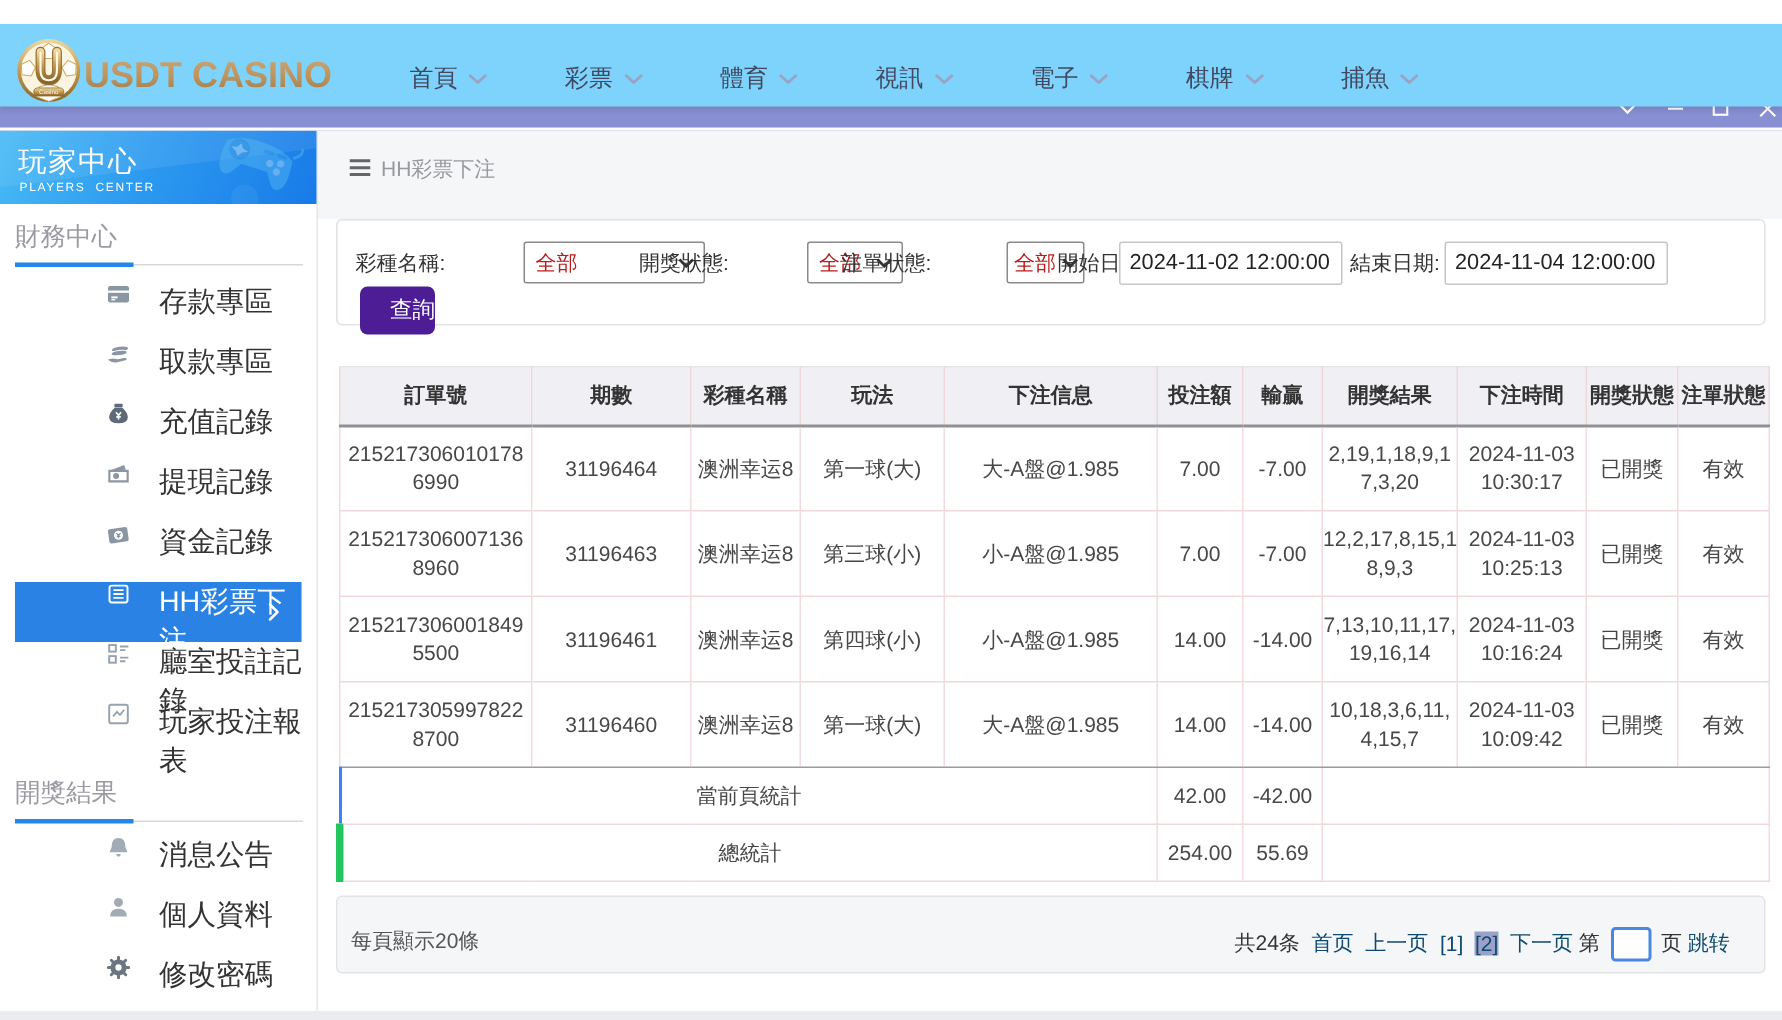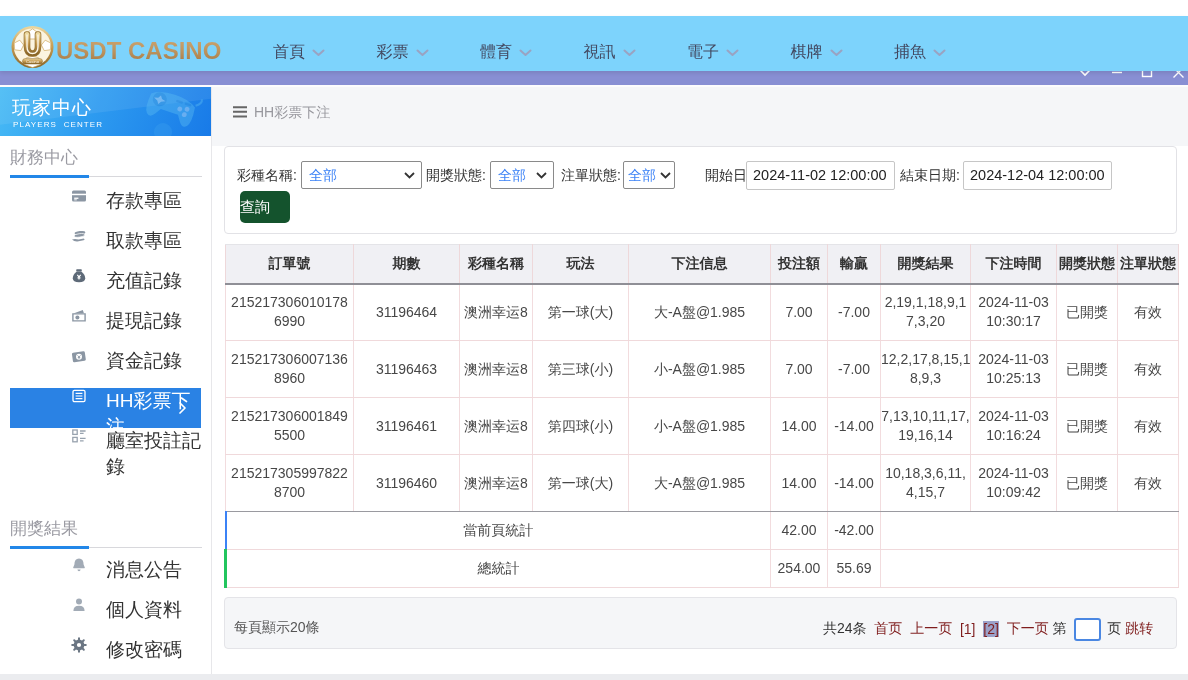--- a/index.html
+++ b/index.html
@@ -26,39 +26,39 @@
 .sb-line i { position:absolute; left:0; top:-1px; width:79px; height:3px; background:#2287e8; display:block; }
 .mi { position:absolute; left:0; width:212px; height:40px; display:flex; align-items:flex-start; color:#333; font-size:19px;padding-left:44px; }
 .mi .ic { width:16px; height:16px; margin-left:27px; margin-right:19px; flex:none; }
 .mi.cur { left:10px; width:191px; background:#2a82e4; color:#fff; }
 .mi.cur .ic { margin-left:17px; }
 .mi.cur .arr { position:absolute; right:15px; top:14px; }
 
 .main { position:absolute; left:212px; top:87px; width:976px; height:587px; background:#fff; }
 .crumb { position:absolute; left:0; top:0; width:976px; height:59px; background:#f5f6f8; }
 
-.fil { position:absolute; left:12px; top:59px; width:953px; height:88px; background:#fff; border:1px solid #e2e2e6; border-radius:4px; }
+.fil { position:absolute; left:12px; top:59px; width:953px; height:71px; background:#fff; border:1px solid #e2e2e6; border-radius:4px; }
 .fil .lb { position:absolute; top:14px; height:28px; line-height:28px; font-size:14px; color:#333; }
-.sel { position:absolute; top:14px; height:28px; border:1px solid #8a8a8a; border-radius:2px; background:#fff; font-size:14px; color:#3b82f6; line-height:26px; padding-left:7px; }
+.sel { position:absolute; top:14px; height:28px; border:1px solid #8a8a8a; border-radius:2px; background:#fff; font-size:14px; color:#b91c1c; line-height:26px; padding-left:7px;margin-left:48px; }
 .sel svg { position:absolute; right:6px; top:10px; }
 .inp { position:absolute; top:14px; height:29px; border:1px solid #c6c6c6; border-radius:2px; background:#fff; font-size:14.5px; color:#222; line-height:27px; padding-left:6px; }
-.btn { position:absolute; left:15px; top:44px; width:50px; height:32px; background:#14532d; color:#fff; font-size:15px; text-align:left; line-height:32px; border-radius:5px; }
+.btn { position:absolute; left:15px; top:44px; width:50px; height:32px; background:#4c1d95; color:#fff; font-size:15px; text-align:right; line-height:32px; border-radius:5px; }
 
 table.tb { position:absolute; left:12px; top:157px; width:953px; border-collapse:collapse; table-layout:fixed; }
 .tb th { height:39px; background:#f0f0f4; font-size:14px; color:#333; font-weight:bold; border-top:1px solid #e4e4e8; border-right:1px solid #eed8da; border-bottom:2px solid #8f8f96; text-align:center; padding:0; }
 .tb th:first-child { border-left:1px solid #eed8da;margin-left:19px; }
 .tb td { height:57px; background:#fff; font-size:14px; color:#474747; text-align:center; border-right:1px solid #f2dcde; border-bottom:1px solid #f0d9db; padding:0; line-height:19px; }
 .tb td:first-child { border-left:1px solid #f2dcde; }
 .tb tr.r4 td { border-bottom:1px solid #9a9aa0; }
 .tb tr.sum td { height:38px; }
 
 .pager { position:absolute; left:12px; top:510px; width:953px; height:52px; background:#f5f6f8; border:1px solid #e4e4e8; border-radius:4px; }
 .pager .l { position:absolute; left:9px; top:0; height:59px; line-height:59px; font-size:14px; color:#555; }
 .pager .r { position:absolute; left:598px; top:10px; height:42px; display:flex; align-items:center; font-size:14px; color:#333; }
-.pager a { color:#7f1d1d; text-decoration:none; }
+.pager a { color:#0c4a6e; text-decoration:none; }
 .pgin { width:27px; height:23px; border:2px solid #4a87e2; border-radius:3px; background:#fff; display:inline-block; margin:0 2px 0 4px; }
 .strip { position:absolute; left:0; top:674px; width:1188px; height:6px; background:#ebecef; z-index:6; }
 </style>
 </head>
 <body>
 
 <div class="top">
   <svg class="logo-coin" width="43" height="46" viewBox="0 0 43 46">
     <defs>
       <linearGradient id="gold" x1="0" y1="0" x2="0" y2="1">
@@ -197,20 +197,26 @@
         <path d="M1 1 L6 6 L1 11" fill="none" stroke="#fff" stroke-width="1.7" stroke-linecap="round" stroke-linejoin="round"></path>
       </svg></div>
   <div class="mi" style="top:341px"><svg class="ic" viewBox="0 0 16 16">
         <g fill="none" stroke="#98a2ae" stroke-width="1.3">
           <rect x="1.8" y="2" width="4.4" height="4.4"></rect>
           <path d="M9 3 L14.6 3 M9 5.4 L12.6 5.4"></path>
           <rect x="1.8" y="9.4" width="4.4" height="4.4"></rect>
           <path d="M9 10.4 L14.6 10.4 M9 12.8 L12.6 12.8"></path>
         </g>
       </svg>廳室投註記錄</div>
+  <div class="mi" style="top:381px"><svg class="ic" viewBox="0 0 16 16">
+        <g fill="none" stroke="#98a2ae" stroke-width="1.3">
+          <rect x="1.8" y="1.8" width="12.4" height="12.4" rx="1.4"></rect>
+          <path d="M4.4 9.6 L7 6.6 L9 8.6 L11.8 5.2" stroke-width="1.2"></path>
+        </g>
+      </svg>玩家投注報表</div>
   <div class="sb-sec" style="top:430px">開獎結果</div>
   <div class="sb-line" style="top:460px">
       <i></i>
     </div>
   <div class="mi" style="top:470px"><svg class="ic" viewBox="0 0 16 16">
         <g fill="#a2abb6">
           <path d="M8 1.6 Q12.6 1.6 12.6 7.6 L13.8 10.6 Q14 11.2 13.3 11.2 L2.7 11.2 Q2 11.2 2.2 10.6 L3.4 7.6 Q3.4 1.6 8 1.6 Z"></path>
           <path d="M6.4 12.4 L9.6 12.4 Q9.4 14.2 8 14.2 Q6.6 14.2 6.4 12.4 Z"></path>
         </g>
       </svg>消息公告</div>
@@ -246,21 +252,21 @@
     <div class="sel" style="left:265px;width:64px">全部<svg width="11" height="7" viewBox="0 0 11 7">
           <path d="M1 1 L5.5 5.5 L10 1" fill="none" stroke="#333" stroke-width="1.8"></path>
         </svg></div>
     <div class="lb" style="left:336px">注單狀態:</div>
     <div class="sel" style="left:398px;width:52px;padding-left:4px">全部<svg width="11" height="7" viewBox="0 0 11 7" style="right:3px">
           <path d="M1 1 L5.5 5.5 L10 1" fill="none" stroke="#333" stroke-width="1.8"></path>
         </svg></div>
     <div class="lb" style="left:480px">開始日期:</div>
     <div class="inp" style="left:521px;width:149px">2024-11-02 12:00:00</div>
     <div class="lb" style="left:675px">結束日期:</div>
-    <div class="inp" style="left:738px;width:149px">2024-12-04 12:00:00</div>
+    <div class="inp" style="left:738px;width:149px">2024-11-04 12:00:00</div>
     <div class="btn">查詢</div>
   </div>
   <table class="tb">
     <colgroup>
         <col style="width:128px">
         <col style="width:106px">
         <col style="width:73px">
         <col style="width:96px">
         <col style="width:142px">
         <col style="width:57px">
@@ -336,21 +342,21 @@
           <td>已開獎</td>
           <td>有效</td>
         </tr>
     <tr class="sum">
           <td colspan="5" style="border-left:2px solid #3b82f6">當前頁統計</td>
           <td>42.00</td>
           <td>-42.00</td>
           <td colspan="4"></td>
         </tr>
     <tr class="sum">
-          <td colspan="5" style="border-left:3px solid #22c55e">總統計</td>
+          <td colspan="5" style="border-left:5px solid #22c55e">總統計</td>
           <td>254.00</td>
           <td>55.69</td>
           <td colspan="4"></td>
         </tr>
   </tbody>
     </table>
   <div class="pager">
     <div class="l">每頁顯示20條</div>
     <div class="r">共24条&nbsp;&nbsp;<a>首页</a>&nbsp;&nbsp;<a>上一页</a>&nbsp;&nbsp;<a>[1]</a>&nbsp;&nbsp;<a style="background:#9ba1c9">[2]</a>&nbsp;&nbsp;<a>下一页</a>&nbsp;第&nbsp;<span class="pgin"></span>&nbsp;页&nbsp;<a>跳转</a></div>
   </div>

